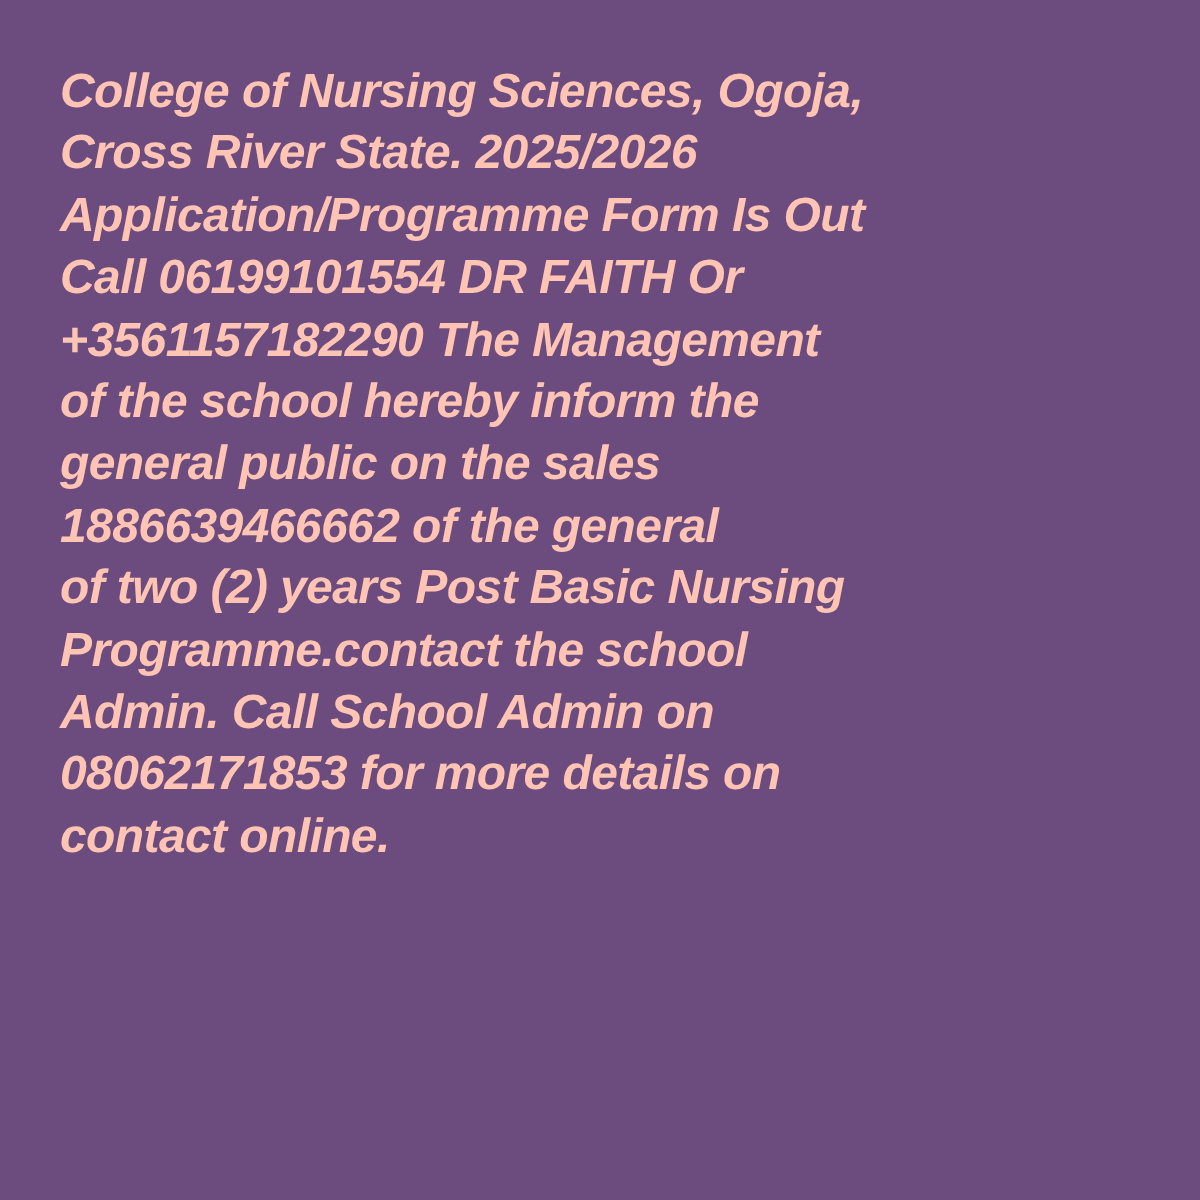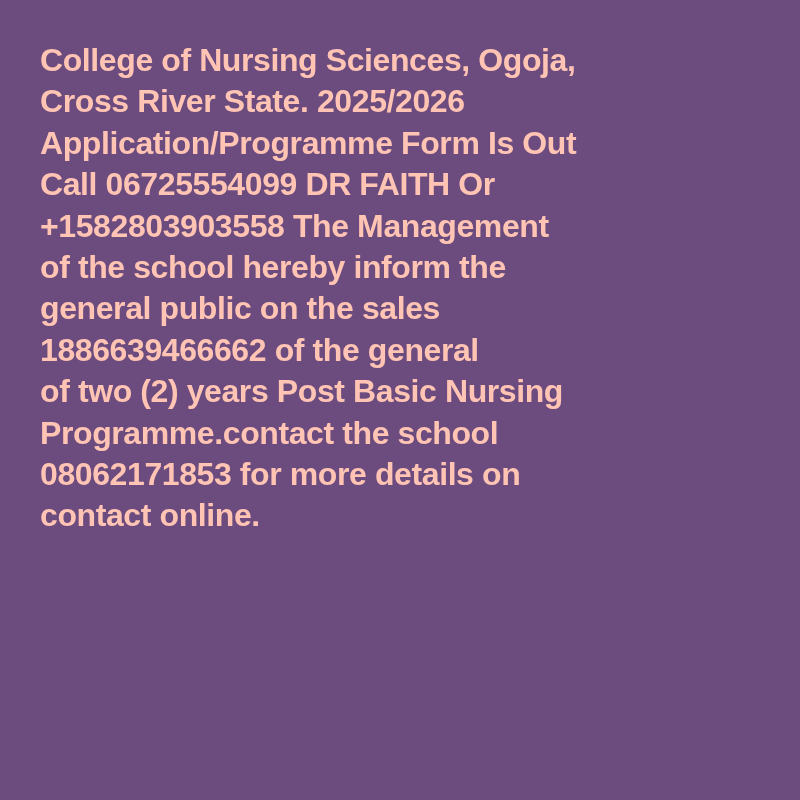--- a/index.html
+++ b/index.html
@@ -37,27 +37,28 @@
     }
     .quote-line {
       display: block;
       transform-origin: left center;
     }
   </style>
 </head>
 <body style="background: rgb(108, 76, 126);">
 
 <div class="quote-card" style="background: rgb(108, 76, 126);">
-  <p class="quote-text" style="color: rgb(255, 196, 180);">
+  <p class="quote-text" style="color: rgb(255, 196, 180); font-style: italic;">
     <span class="quote-line">College of Nursing Sciences, Ogoja,</span>
     <span class="quote-line">Cross River State. 2025/2026</span>
     <span class="quote-line">Application/Programme Form Is Out</span>
-    <span class="quote-line">Call 06725554099 DR FAITH Or</span>
-    <span class="quote-line">+1582803903558 The Management</span>
+    <span class="quote-line">Call 06199101554 DR FAITH Or</span>
+    <span class="quote-line">+3561157182290 The Management</span>
     <span class="quote-line">of the school hereby inform the</span>
     <span class="quote-line">general public on the sales</span>
     <span class="quote-line">1886639466662 of the general</span>
     <span class="quote-line">of two (2) years Post Basic Nursing</span>
     <span class="quote-line">Programme.contact the school</span>
+    <span class="quote-line">Admin. Call School Admin on</span>
     <span class="quote-line">08062171853 for more details on</span>
     <span class="quote-line">contact online.</span>
   </p>
 </div>
 
 </body></html>

